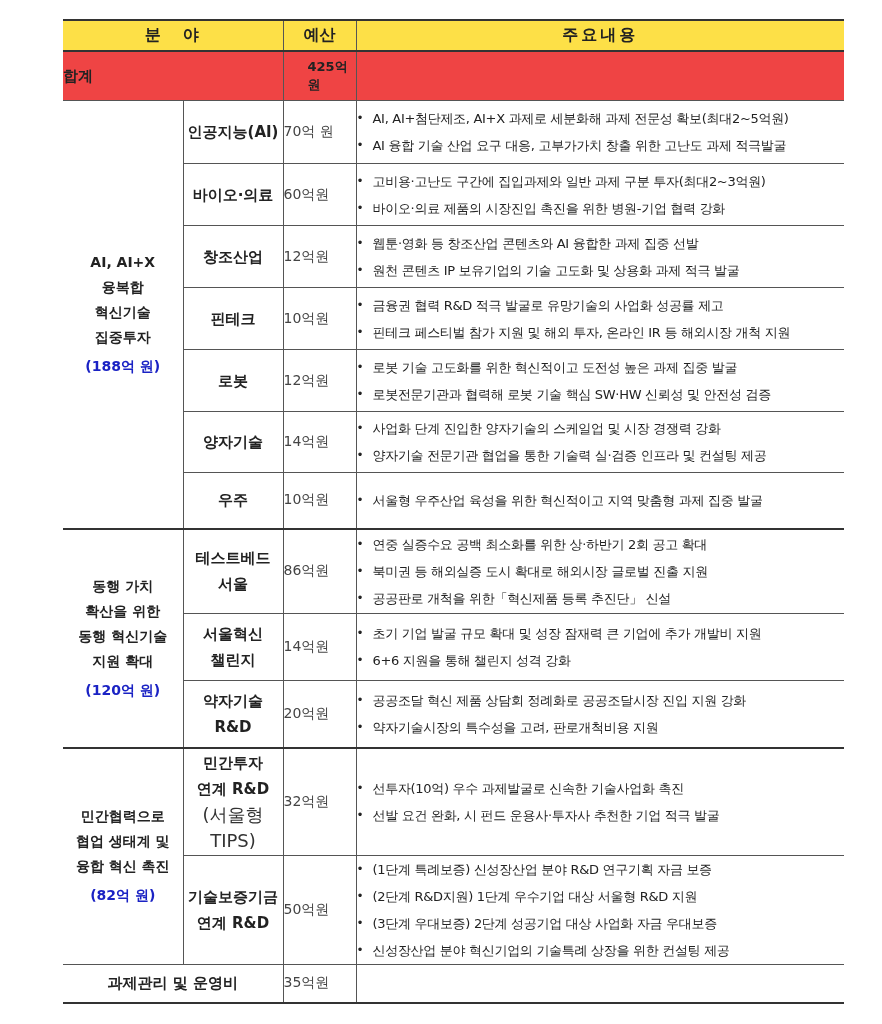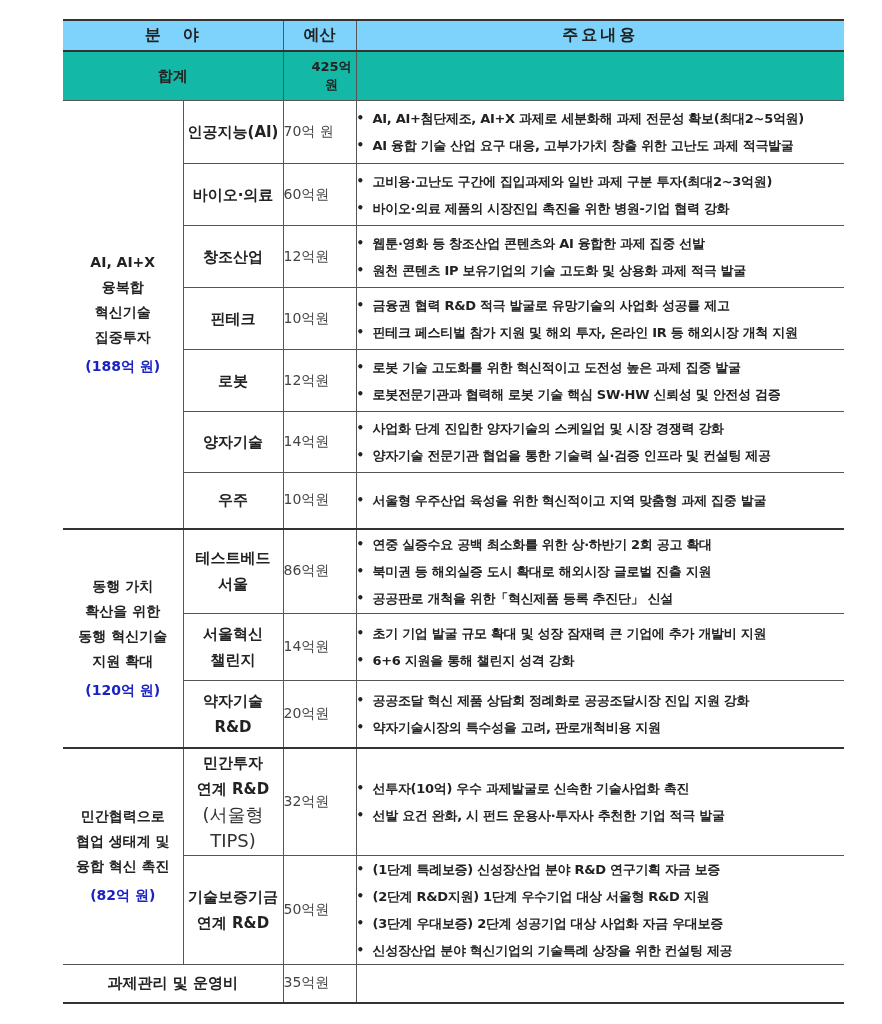--- a/index.html
+++ b/index.html
@@ -10,36 +10,36 @@
     border-collapse: collapse; table-layout: fixed;
   }
   table.budget td, table.budget th {
     border: 1px solid #555; padding: 0; vertical-align: middle;
   }
   table.budget tr > *:first-child { border-left: none; }
   table.budget tr > *:last-child { border-right: none; }
   col.c1 { width: 120px; } col.c2 { width: 100px; } col.c3 { width: 73px; } col.c4 { width: 488px; }
 
   tr.head th {
-    background: #7dd3fc; height: 29px; font-weight: bold; font-size: 16px;
+    background: #fde047; height: 29px; font-weight: bold; font-size: 16px;
     border-top: 2px solid #333; border-bottom: 2px solid #333; 
   }
   tr.head th.content-h { letter-spacing: 3px; }
   tr.head th.field-h { letter-spacing: 22px; padding-left: 20px; }
-  tr.total td { background: #14b8a6; height: 48px; text-align: center; font-weight: bold; }
+  tr.total td { background: #ef4444; height: 48px; font-weight: bold; }
   tr.total td.t-label { font-size: 15px; }
   tr.total td.t-val { font-size: 13px; padding-left: 24px; }
 
   td.cat { text-align: center; font-weight: bold; font-size: 14px; line-height: 25px; }
   td.cat .sum { color: #1a22c4; display: block; margin-top: 4px; }
   td.sub { text-align: center; font-weight: bold; font-size: 15px; line-height: 26px; }
   td.sub .note { font-weight: normal; font-size: 18px; display: block; color: #333; }
   td.amt { text-align: left; font-size: 14px; color: #444; }
   td.items { padding: 2px 4px 2px 12px; font-size: 13px; color: #222; }
-  td.items ul { list-style: none; margin: 0; padding: 0; font-weight: bold; }
+  td.items ul { list-style: none; margin: 0; padding: 0; }
   td.items li { position: relative; padding-left: 16px; line-height: 27px; white-space: nowrap; letter-spacing: -0.3px; }
   td.items li::before { content: "•"; position: absolute; left: 0; top: 0; font-size: 12px; }
 
   tr.group-end > td { border-bottom: 2.5px solid #333; }
   tr.last > td { border-bottom: 2.5px solid #333; }
 </style>
 </head>
 <body>
 
 <table class="budget">

